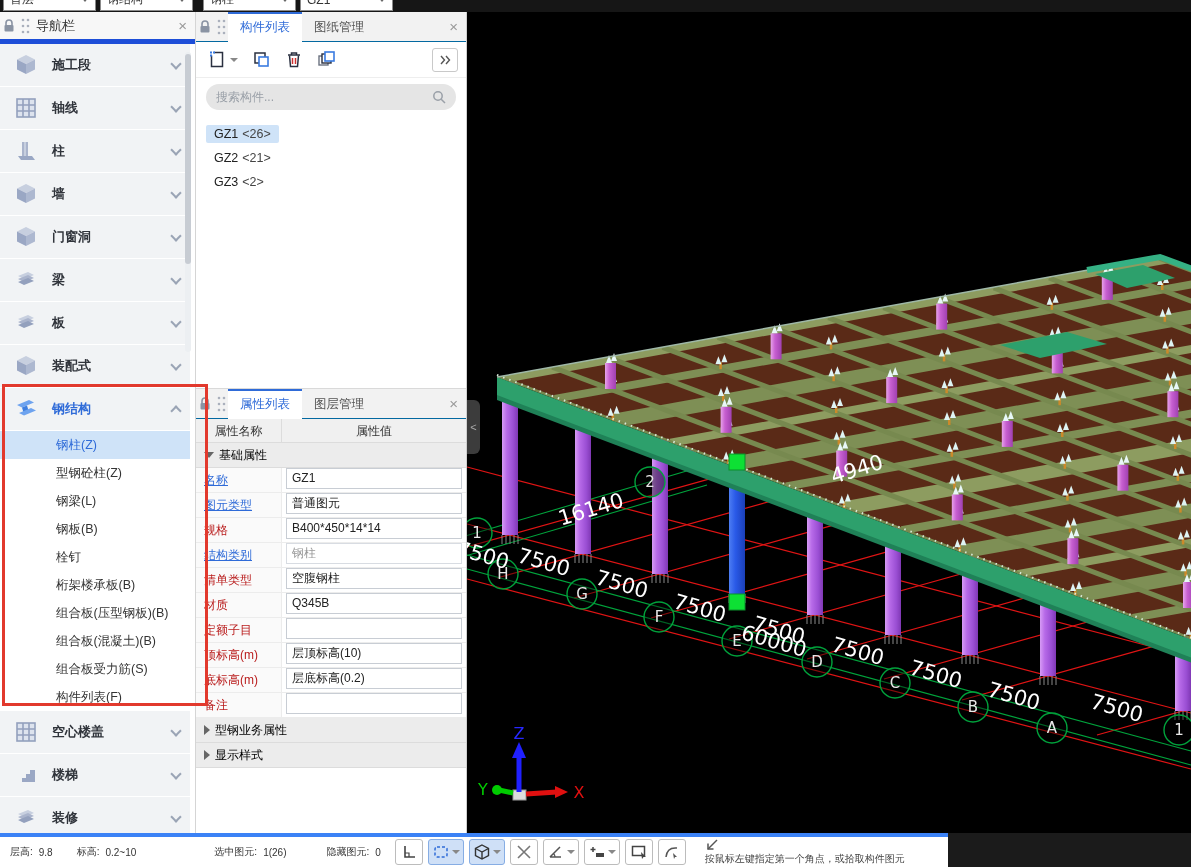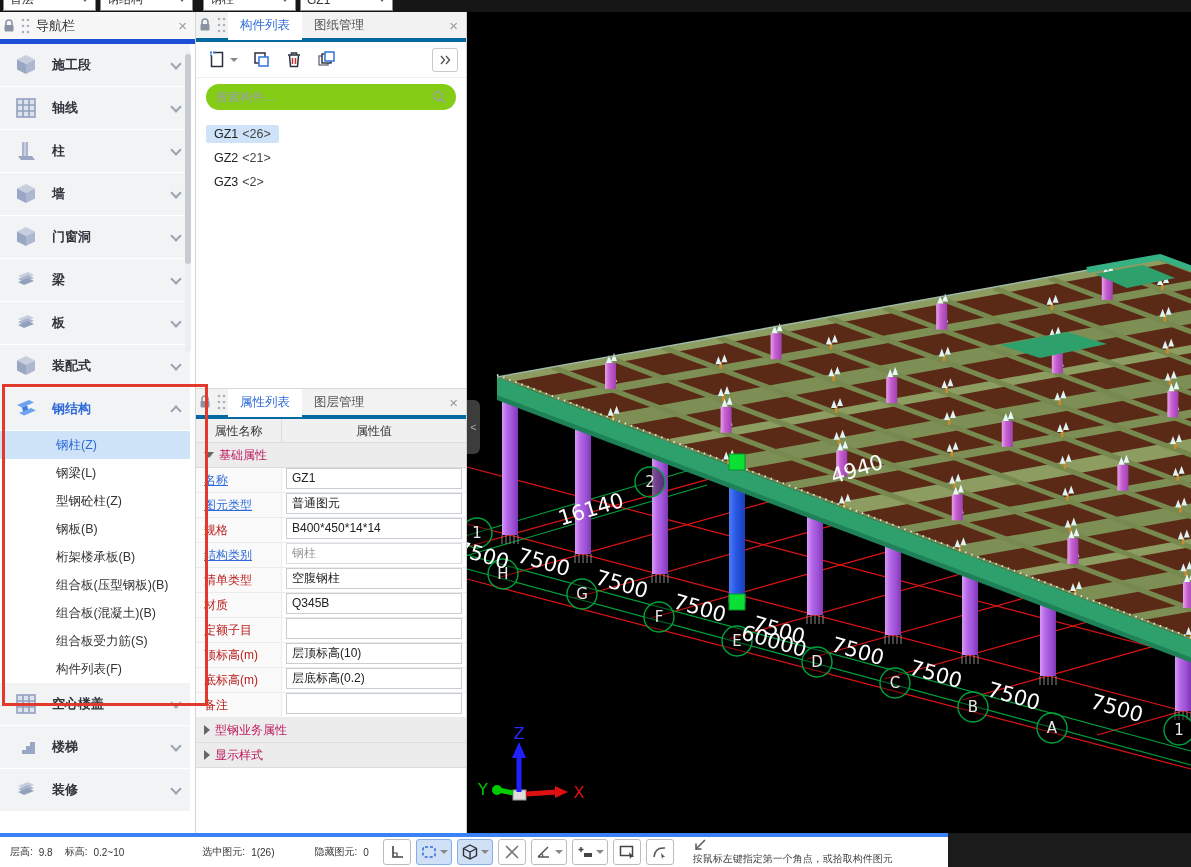--- a/index.html
+++ b/index.html
@@ -7,21 +7,21 @@
   body { font-family:"Liberation Sans","DejaVu Sans",sans-serif; }
   #app { position:relative; width:1191px; height:867px; background:#1b1b1b; overflow:hidden; }
 
   
   .topbar { position:absolute; left:0; top:0; width:1191px; height:12px; background:#161616; overflow:hidden; }
   .combo { position:absolute; top:-12px; height:23px; width:93px; background:#fff; border:1px solid #8a8a8a;
            font-size:12px; color:#333; display:flex; align-items:center; padding:0 6px; }
   .combo .caret { margin-left:auto; width:0; height:0; border-left:4px solid transparent; border-right:4px solid transparent; border-top:5px solid #666; }
 
   
-  .phead { display:flex; align-items:center; background:#f2f2f2; border-bottom:4px solid #0369a1; height:30px;justify-content:center; }
+  .phead { display:flex; align-items:center; background:#f2f2f2; border-bottom:1px solid #0369a1; height:30px;justify-content:center; }
   .grip { width:10px; height:18px; margin:0 2px 0 4px; flex:none; }
   .lockicon { flex:none; margin-left:2px; }
   .xclose { margin-left:auto; margin-right:8px; color:#9a9a9a; font-size:15px; cursor:pointer; }
   .tab { padding:0 12px; height:30px; line-height:30px; font-size:12.5px; color:#555; position:relative; }
   .tab.active { background:#fff; color:#2f6bd8; border-top:2px solid #2f6bd8; line-height:26px; }
 
   
   .nav-panel { position:absolute; left:0; top:12px; width:196px; height:821px; background:#fff; border-right:1px solid #d5d5d5; }
   .nav-head { display:flex; align-items:center; height:32px; background:#f7f7f7; border-bottom:5px solid #1d4ed8; }
   .nav-title { font-size:13px; color:#333; margin-left:4px; }
@@ -38,34 +38,34 @@
   .sub-item.selected { background:#cfe3f8; color:#2f6bd8; }
   .redbox { position:absolute; left:2px; top:384px; width:206px; height:322px; border:3px solid #e2392d; z-index:60; pointer-events:none; }
 
   
   .mid { position:absolute; left:196px; top:12px; width:271px; height:821px; background:#fff; border-right:1px solid #cfcfcf; }
   .comp-panel { position:relative; height:377px; border-bottom:1px solid #d9d9d9; overflow:hidden; }
   .comp-toolbar { display:flex; align-items:center; height:36px; padding:0 8px 0 12px; border-bottom:1px solid #eee; }
   .tbtn { display:flex; align-items:center; margin-right:14px; cursor:pointer; }
   .tcaret { width:0; height:0; border-left:4px solid transparent; border-right:4px solid transparent; border-top:4px solid #888; margin-left:4px; }
   .expand-btn { margin-left:auto; width:26px; height:24px; border:1px solid #c9c9c9; border-radius:3px; display:flex; align-items:center; justify-content:center; cursor:pointer; }
-  .searchrow { margin:6px 10px; height:26px; background:#84cc16; border-radius:13px; display:flex; align-items:center; padding:0 10px; }
+  .searchrow { margin:6px 10px; height:26px; background:#e5e5e5; border-radius:13px; display:flex; align-items:center; padding:0 10px; }
   .searchrow input { border:none; outline:none; background:transparent; font-size:12px; color:#333; flex:1; font-family:inherit; }
   .searchrow input::placeholder { color:#9aa0a8; }
   .comp-list { padding:6px 10px; }
   .comp-item { display:inline-block; clear:both; float:left; padding:2px 8px; margin:3px 0; font-size:12.5px; color:#222; border-radius:2px; cursor:pointer; }
   .comp-item.selected { background:#cfe3f8;text-align:center; }
   .comp-item .cnt { color:#444; margin-left:4px; }
 
   .props-panel { position:relative; height:443px; overflow:hidden; }
   .pgrid-head { display:flex; height:24px; background:#f0f0f0; border-bottom:1px solid #dcdcdc; font-size:12px; color:#333; }
   .pgrid-head div { line-height:24px; text-align:center; }
   .pg-name { width:86px; border-right:1px solid #dcdcdc; }
   .pg-val { flex:1; }
-  .psec { height:25px; line-height:25px; background:#ececec; border-bottom:1px solid #dcdcdc; font-size:12px; color:#be185d; padding-left:8px; }
+  .psec { height:25px; line-height:25px; background:#ececec; border-bottom:1px solid #dcdcdc; font-size:12px; color:#000000; padding-left:8px; }
   .psec .tri { display:inline-block; width:0; height:0; border-left:5px solid transparent; border-right:5px solid transparent; border-top:6px solid #666; margin-right:5px; vertical-align:1px; }
   .psec.collapsed .tri { border-top:5px solid transparent; border-bottom:5px solid transparent; border-left:6px solid #666; border-right:none; vertical-align:-1px; }
   .prow { display:flex; height:25px; border-bottom:1px solid #ececec; font-size:12px; align-items:flex-start; }
   .prow .plabel { width:86px; padding-left:8px; color:#b91c1c; background:#fafafa; align-self:stretch; display:flex; align-items:center; border-right:1px solid #ececec; }
   .prow .plabel.link { color:#2f6bd8; text-decoration:underline; }
   .prow .pval { flex:1; padding:0 4px; }
   .prow .pval .vbox { width:100%; height:21px; border:1px solid #c8cdd4; background:#fff; font-size:12px; padding:0 5px; line-height:19px; color:#222; overflow:hidden; white-space:nowrap; }
   .prow .pval .vbox.dim { color:#999; border-color:#d8dce2; }
 
   
@@ -203,23 +203,24 @@
         <div class="nav-item steel">
           <svg class="nicon" viewBox="0 0 24 24">
             <polygon points="3,8 15,3 20,5.5 8,10.5" fill="#6ea3ef"></polygon>
             <polygon points="8,10.5 13,8.5 15,15 10,17" fill="#3f7fe0"></polygon>
             <polygon points="5,16 17,11 22,13.5 10,18.5" fill="#6ea3ef"></polygon>
           </svg>
           <span class="nlabel">钢结构</span>
           <span class="chev up"></span>
         </div>
         <div class="sub-item selected">钢柱(Z)</div>
+        <div class="sub-item">型钢砼柱(Z)</div>
         <div class="sub-item">钢梁(L)</div>
-        <div class="sub-item">型钢砼柱(Z)</div>
         <div class="sub-item">钢板(B)</div>
+        <div class="sub-item">栓钉</div>
         <div class="sub-item">桁架楼承板(B)</div>
         <div class="sub-item">组合板(压型钢板)(B)</div>
         <div class="sub-item">组合板(混凝土)(B)</div>
         <div class="sub-item">组合板受力筋(S)</div>
         <div class="sub-item">构件列表(F)</div>
         <div class="nav-item">
           <svg class="nicon" viewBox="0 0 24 24">
             <g fill="none" stroke="#93a0bd" stroke-width="1.6">
               <rect x="3" y="3" width="18" height="18" fill="#dde3ee"></rect>
               <path d="M9,3 V21 M15,3 V21 M3,9 H21 M3,15 H21"></path>
@@ -974,21 +975,21 @@
             <line x1="46" y1="781" x2="32" y2="778" stroke="#00cc00" stroke-width="5"></line>
             <circle cx="30" cy="778" r="5" fill="#00cc00"></circle>
             <text x="16" y="783" fill="#00cc00" font-size="16" text-anchor="middle" font-family="DejaVu Sans, sans-serif">Y</text>
           </g>
         </svg></div>
   </div>
 
   <div class="statusbar">
     <span class="sseg">层高:</span>
     <span class="sval">9.8</span>
-    <span class="sseg" style="margin-left:12px">标高:</span>
+    <span class="sseg" style="margin-left:24px">标高:</span>
     <span class="sval">0.2~10</span>
     <span class="sseg" style="margin-left:78px">选中图元:</span>
     <span class="sval">1(26)</span>
     <span class="sseg" style="margin-left:40px">隐藏图元:</span>
     <span class="sval">0</span>
     <div class="vtools" id="view-tools">
         <div class="vbtn">
           <svg width="18" height="18" viewBox="0 0 18 18">
             <path d="M5,3 V14 H15" stroke="#444" stroke-width="1.6" fill="none"></path>
             <path d="M5,10 H9 V14" stroke="#444" stroke-width="1.2" fill="none"></path>

